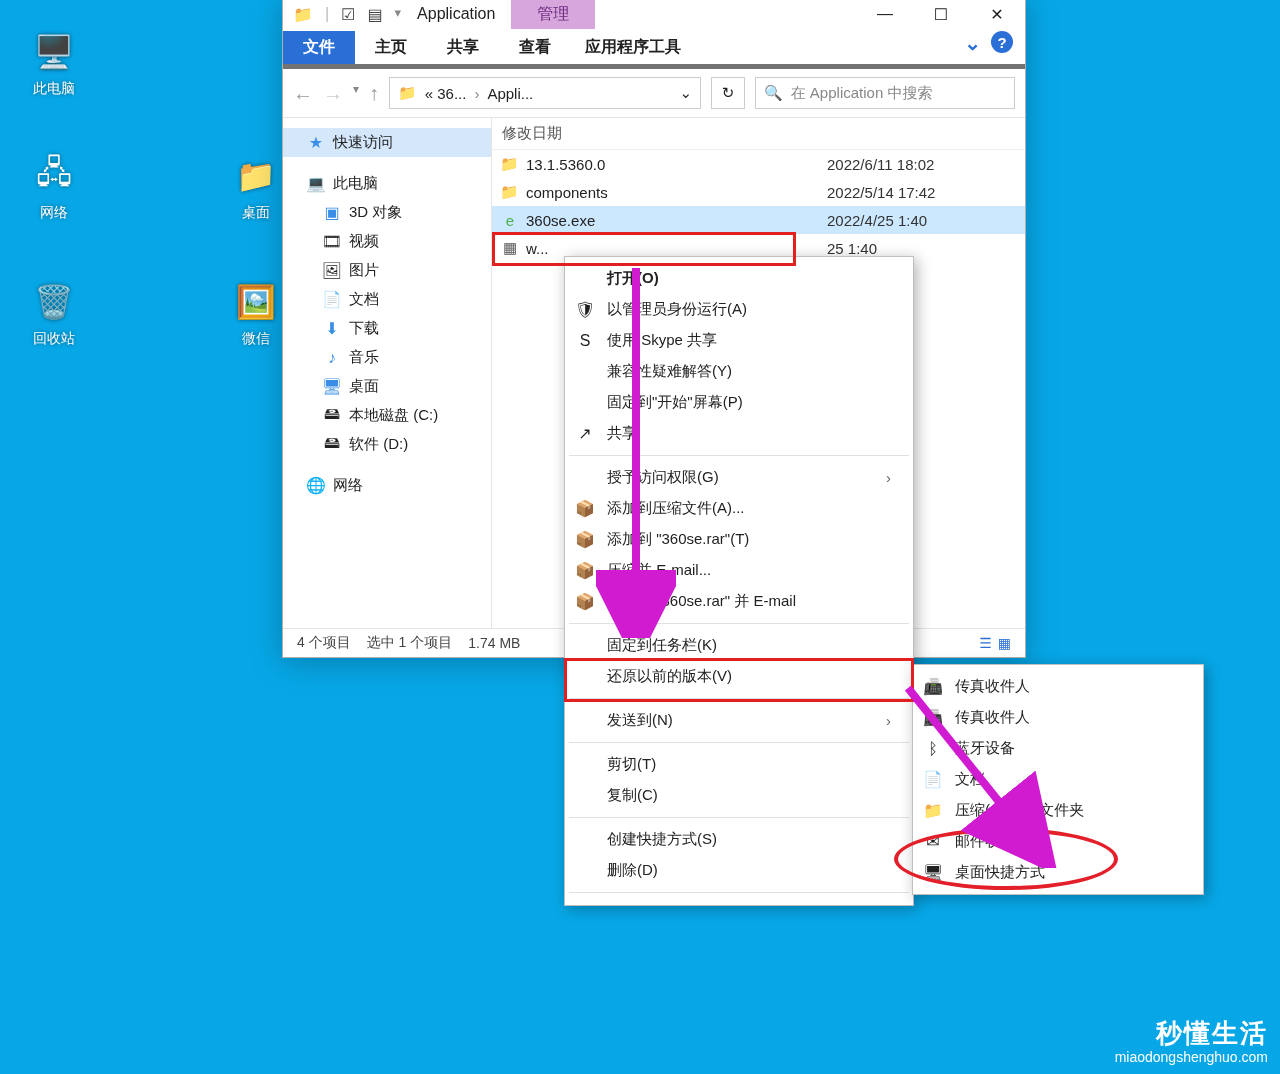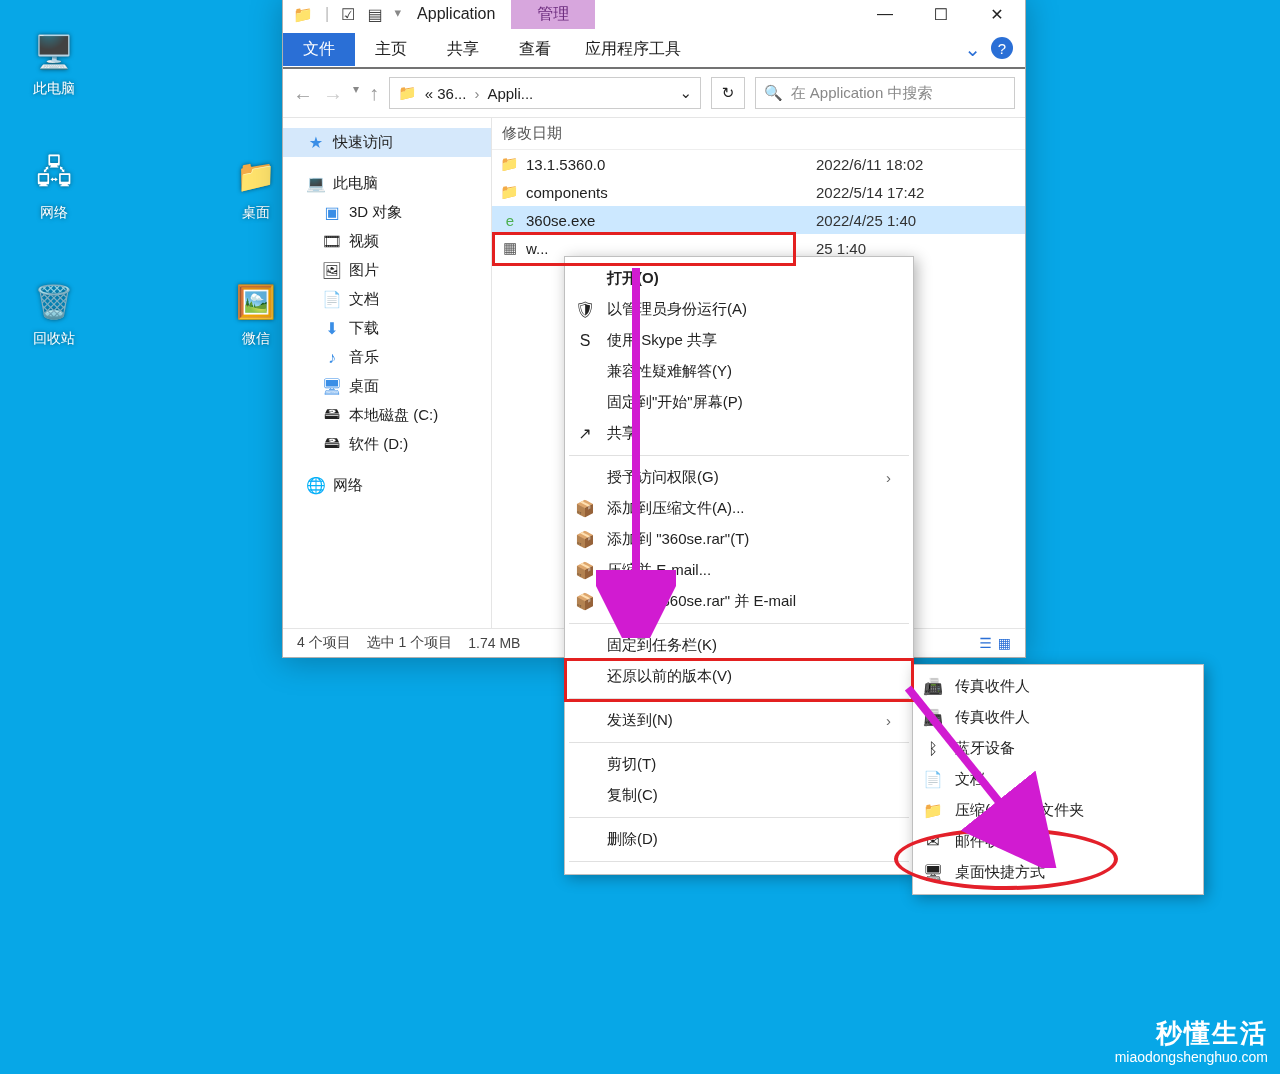--- a/index.html
+++ b/index.html
@@ -24,21 +24,21 @@
   .explorer {
     position: absolute; left: 282px; top: -4px; width: 744px; height: 662px;
     background: #fff; border: 1px solid #b0b0b0; box-shadow: 0 4px 30px rgba(0,0,0,.25);
   }
   .titlebar { display: flex; align-items: center; height: 34px; padding-left: 10px; }
   .titlebar .qat { display: flex; gap: 12px; font-size: 16px; color: #444; }
   .titlebar .titletext { margin-left: 16px; font-size: 16px; }
   .titlebar .ctx-tab { margin-left: 16px; padding: 4px 26px; background: #d7a6dd; color: #6b2b7d; font-size: 16px; }
   .winbtns { margin-left: auto; display: flex; }
   .winbtn { width: 56px; height: 34px; display:flex; align-items:center; justify-content:center; font-size: 16px; }
-  .ribbon { display: flex; align-items: center; height: 38px; border-bottom: 2px solid #737373; font-size: 16px; }
+  .ribbon { display: flex; height: 38px; border-bottom: 5px solid #737373; font-size: 16px; font-weight: bold; }
   .ribbon .rtab { padding: 6px 20px; }
   .ribbon .file { background: #2a6fd6; color: #fff; }
   .ribbon .tool { padding: 6px 14px; }
   .ribbon .right { margin-left: auto; display:flex; gap:10px; padding-right:12px; color:#2a6fd6; font-size:20px; }
   .addrbar { display:flex; align-items:center; gap:10px; padding:8px 10px; border-bottom:1px solid #e5e5e5; }
   .navbtns { display:flex; gap:10px; color:#999; font-size:20px; }
   .addrbox { display:flex; align-items:center; border:1px solid #ccc; padding:3px 8px; flex:1; height:32px; font-size:15px; gap:8px; }
   .addrbox .sep { color:#888; }
   .refbtn { width:34px; height:32px; border:1px solid #ccc; display:flex; align-items:center; justify-content:center; }
   .searchbox { display:flex; align-items:center; border:1px solid #ccc; padding:3px 8px; width:260px; height:32px; color:#888; gap:8px; }
@@ -48,21 +48,21 @@
   .navitem.sub { padding-left:40px; }
   .navitem.sel { background:#d5e8fb; }
   .navicon { width:18px; height:18px; display:inline-flex; align-items:center; justify-content:center; font-size:16px; }
   .filelist { flex:1; border-left:1px solid #e5e5e5; position:relative; }
   .colhead { display:flex; padding:6px 0 6px 10px; color:#555; font-size:15px; border-bottom:1px solid #eee; }
   .colhead .cname { width:314px; }
   .row { display:flex; align-items:center; padding:4px 0 4px 8px; height:28px; cursor:pointer; }
   .row.sel { background:#cce8ff; }
   .row .ricon { width:20px; margin-right:6px; display:inline-flex; justify-content:center; }
   .row .rname { width:290px; white-space:nowrap; overflow:hidden; text-overflow:ellipsis; }
-  .row .rmod { color:#333; font-size:15px; }
+  .row .rmod { color:#333; font-size:15px;margin-left:11px; }
   .status { height:28px; border-top:1px solid #e5e5e5; display:flex; align-items:center; gap:16px; padding:0 14px; font-size:14px; color:#444; }
   .status .views { margin-left:auto; display:flex; gap:6px; color:#2a6fd6; }
 
   
   .ctxmenu {
     position:absolute; background:#fff; border:1px solid #bfbfbf;
     box-shadow: 3px 3px 14px rgba(0,0,0,.3); padding:6px 2px; font-size:15px;
   }
   .cm1 { left:564px; top:256px; width:350px; }
   .cm2 { left:912px; top:664px; width:292px; }
@@ -311,20 +311,23 @@
     </div>
     <div class="msep"></div>
     <div class="mi">
       <span>剪切(T)</span>
     </div>
     <div class="mi">
       <span>复制(C)</span>
     </div>
     <div class="msep"></div>
     <div class="mi">
+      <span>创建快捷方式(S)</span>
+    </div>
+    <div class="mi">
       <span>删除(D)</span>
     </div>
     <div class="msep"></div>
   </div>
 
 <div class="ctxmenu cm2" id="cm2">
     <div class="mi">
       <span class="micn">📠</span>
       <span>传真收件人</span>
     </div>

